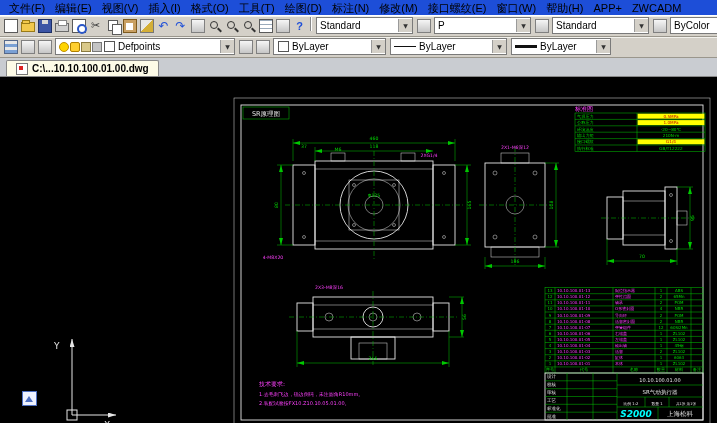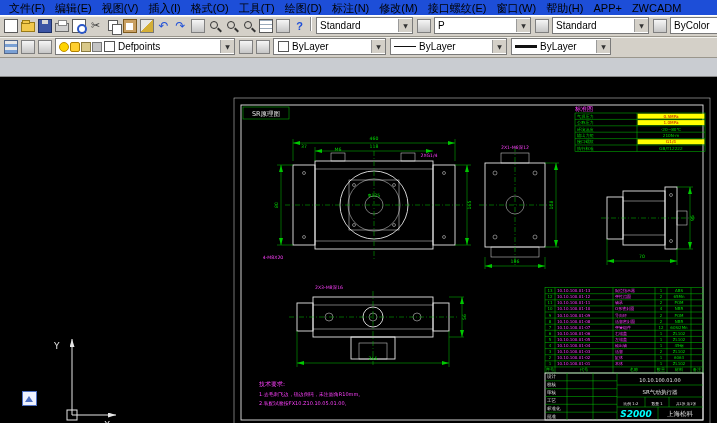--- a/index.html
+++ b/index.html
@@ -239,20 +239,24 @@
       <span class="arrow">▼</span>
     </div>
     <div class="combo" style="width:95px">
       <span class="ltline thick"></span>
       <span class="cval">ByLayer</span>
       <span class="arrow">▼</span>
     </div>
   </div>
 
   <div class="tabbar" id="tabbar">
+      <div class="tab active">
+        <span class="tabicon"></span>
+        <span>C:\...10.10.100.01.00.dwg</span>
+      </div>
     </div>
 
   <div class="drawing-area">
 
     <svg style="position:absolute;left:42px;top:246px" width="90" height="106" viewBox="0 0 90 106">
       <defs>
         <marker id="war" markerWidth="10" markerHeight="8" refX="8" refY="2.5" orient="auto" markerUnits="userSpaceOnUse">
           <path d="M0,0L8,2.5L0,5Z" fill="#e6e6e6"></path>
         </marker>
       </defs>

